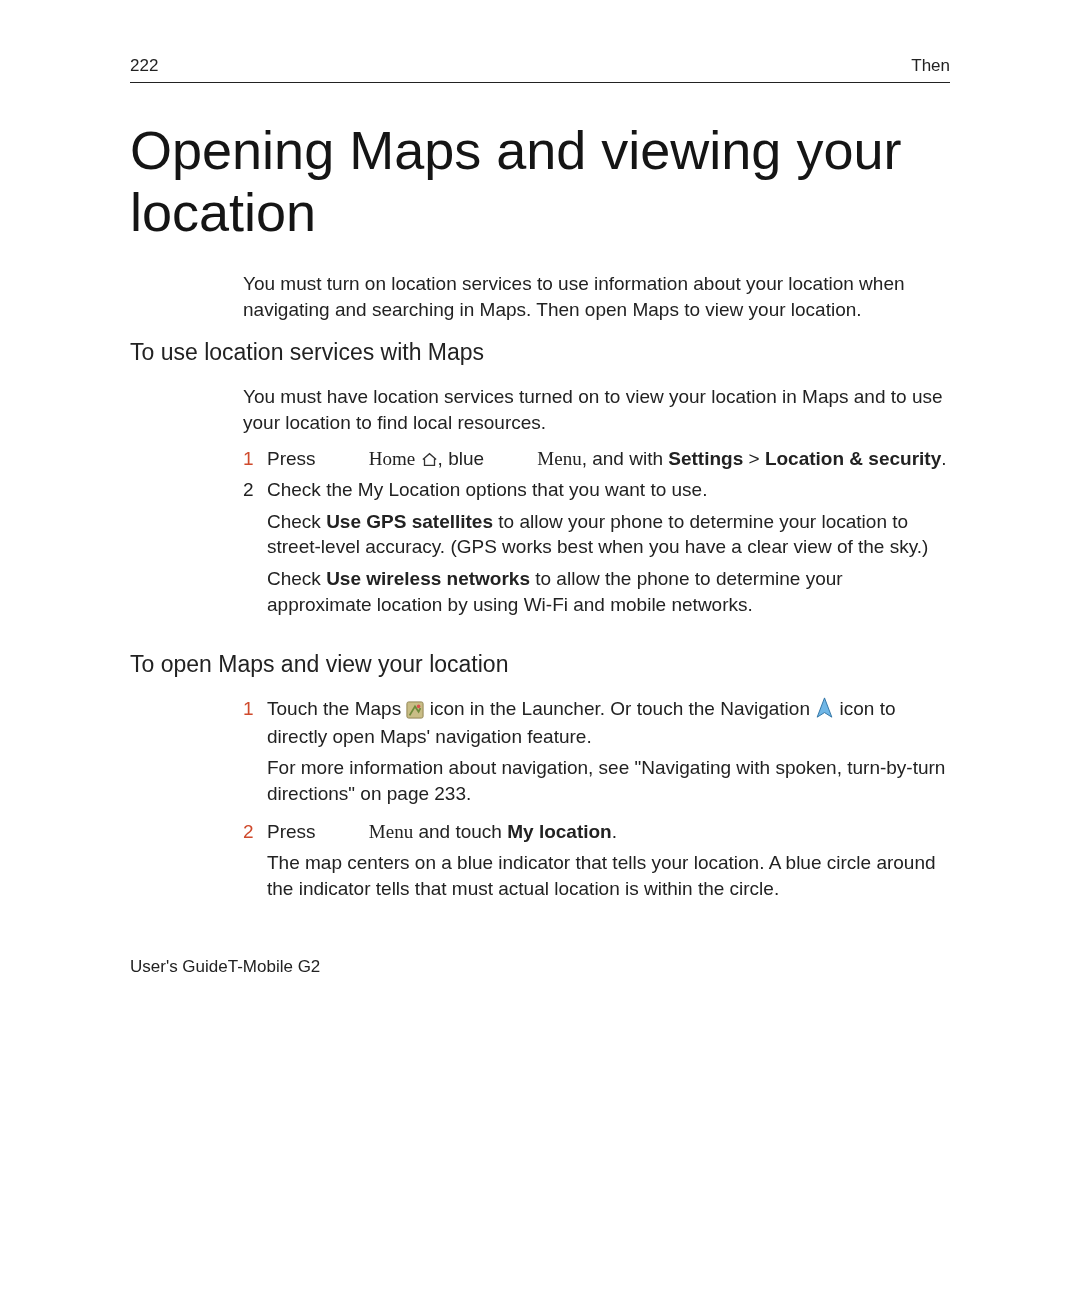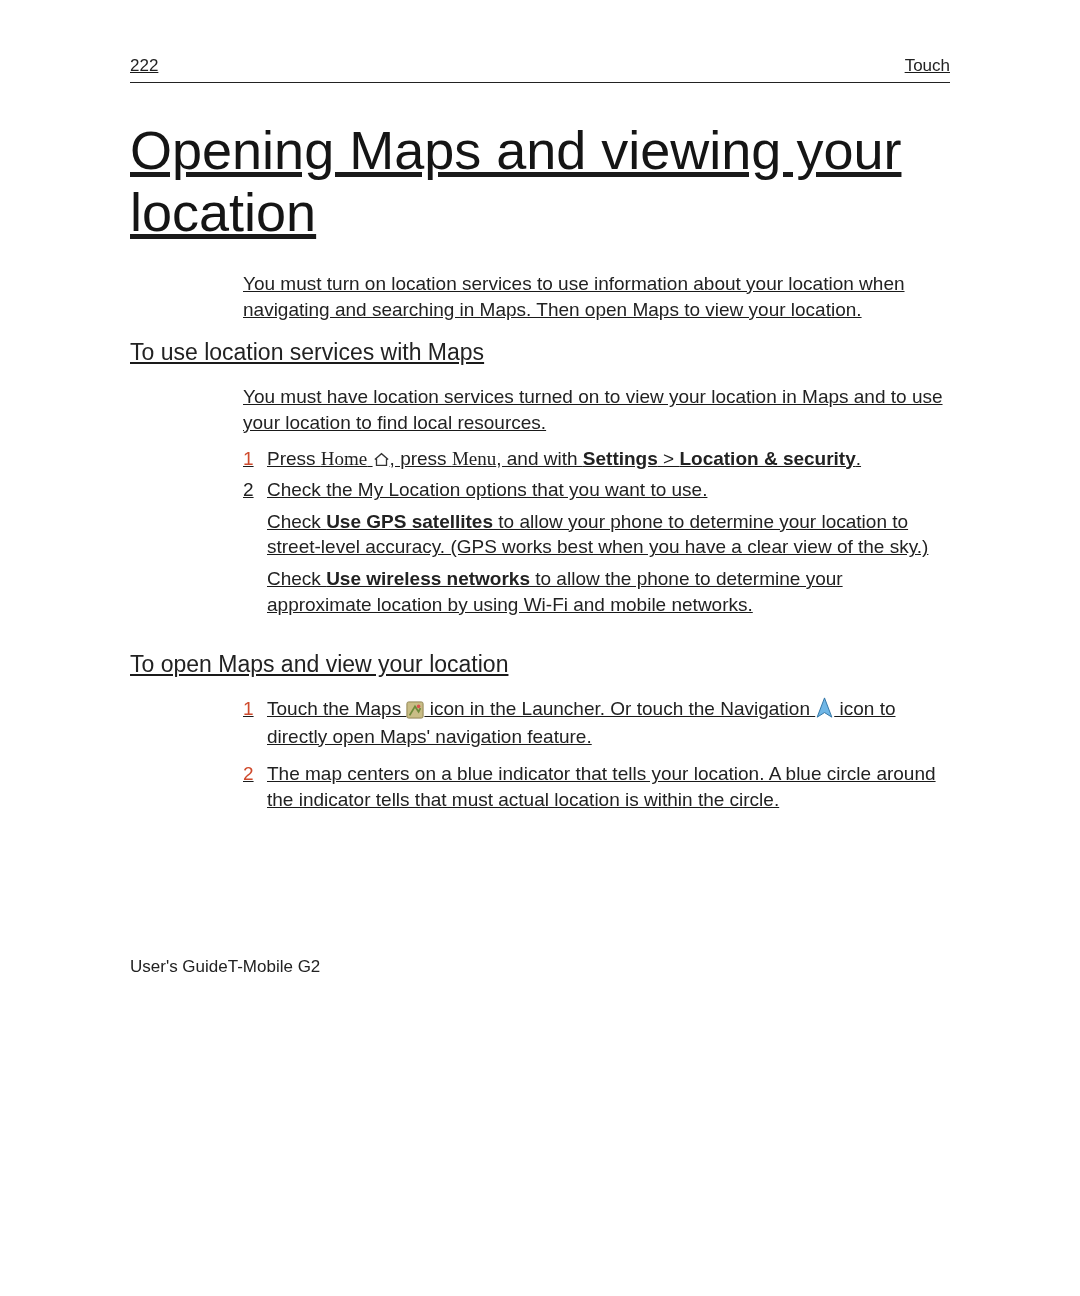--- a/index.html
+++ b/index.html
@@ -8,21 +8,20 @@
     background: #fff;
   }
   .page {
     width: 1080px;
     height: 1057px;
     background: #fff;
     position: relative;
     font-family: "Helvetica Neue", Helvetica, Arial, sans-serif;
     color: #1a1a1a;
     box-sizing: border-box;
-    text-decoration: underline;
   }
   .header {
     display: flex;
     justify-content: space-between;
     padding: 56px 130px 0 130px;
     font-size: 17px;
     color: #222;
   }
   .hr {
     border-top: 1px solid #222;
@@ -65,21 +64,21 @@
   .step-body {
     flex: 1;
     font-size: 19px;
     line-height: 1.35;
     color: #222;
   }
   .step-para {
     margin-bottom: 6px;
   }
   .bold { font-weight: 700; }
-  .menu-term { font-family: Georgia, 'Times New Roman', serif; }
+  .menu-term { font-family: Georgia, 'Times New Roman', serif; margin-left: 48px; }
   .home-icon svg, .maps-icon svg, .nav-icon svg {
     vertical-align: -2px;
   }
   .maps-icon { vertical-align: middle; }
   .nav-icon { vertical-align: middle; }
   .footer {
     position: absolute;
     bottom: 80px;
     left: 130px;
     right: 130px;
@@ -88,41 +87,41 @@
     color: #222;
   }
 </style>
 </head>
 <body>
 
 <div class="page">
 
   <div class="header">
     <span>222</span>
-    <span>Touch</span>
+    <span>Then</span>
   </div>
   <div class="hr"></div>
 
   <h1 class="page-title">Opening Maps and viewing your location</h1>
 
   <div class="indent-block body-text">You must turn on location services to use information about your location when navigating and searching in Maps. Then open Maps to view your location.</div>
 
   <h2 class="sub-title">To use location services with Maps</h2>
 
   <div class="indent-block body-text" style="margin-bottom:10px;">You must have location services turned on to view your location in Maps and to use your location to find local resources.</div>
 
   <div class="indent-block">
 
     <div class="step-row">
       <div class="step-num">1</div>
       <div class="step-body">
         <span>Press </span><span class="menu-term">Home</span>
         <span class="home-icon"><svg width="17" height="15" viewBox="0 0 20 18">
               <path d="M2 9 L10 2 L18 9 M4 8 L4 16 L16 16 L16 8" fill="none" stroke="#333" stroke-width="1.6"></path>
-            </svg></span><span>, press </span><span class="menu-term">Menu</span><span>, and with </span><span class="bold">Settings</span><span> &gt; </span><span class="bold">Location &amp; security</span><span>.</span>
+            </svg></span><span>, blue </span><span class="menu-term">Menu</span><span>, and with </span><span class="bold">Settings</span><span> &gt; </span><span class="bold">Location &amp; security</span><span>.</span>
       </div>
     </div>
 
     <div class="step-row" style="margin-top:6px;">
       <div class="step-num" style="color:#222;">2</div>
       <div class="step-body">
         <div class="step-para">Check the My Location options that you want to use.</div>
         <div class="step-para">
           <span>Check </span><span class="bold">Use GPS satellites</span><span> to allow your phone to determine your location to street-level accuracy. (GPS works best when you have a clear view of the sky.)</span>
         </div>
@@ -142,26 +141,30 @@
       <div class="step-body">
         <div class="step-para">
           <span>Touch the Maps </span><span class="maps-icon"><svg width="18" height="18" viewBox="0 0 20 20">
                 <rect x="1" y="1" width="18" height="18" rx="2" fill="#c9bd86" stroke="#8a7d4a"></rect>
                 <path d="M4 16 L10 6 L14 12 L16 8" fill="none" stroke="#6d8a3a" stroke-width="2"></path>
                 <circle cx="14" cy="6" r="2" fill="#d9534f"></circle>
               </svg></span><span> icon in the Launcher. Or touch the Navigation </span><span class="nav-icon"><svg width="19" height="22" viewBox="0 0 20 24">
                 <path d="M10 1 L18 22 L10 17 L2 22 Z" fill="#6fb6e6" stroke="#2a6fa0" stroke-width="1"></path>
               </svg></span><span> icon to directly open Maps' navigation feature.</span>
         </div>
+        <div class="step-para">For more information about navigation, see "Navigating with spoken, turn-by-turn directions" on page 233.</div>
       </div>
     </div>
 
     <div class="step-row" style="margin-top:6px;">
       <div class="step-num" style="color:#cf4a2c;">2</div>
       <div class="step-body">
+        <div class="step-para">
+          <span>Press </span><span class="menu-term">Menu</span><span> and touch </span><span class="bold">My location</span><span>.</span>
+        </div>
         <div class="step-para">The map centers on a blue indicator that tells your location. A blue circle around the indicator tells that must actual location is within the circle.</div>
       </div>
     </div>
   </div>
 
   <div class="footer">
     <span>User's Guide</span>
     <span>T-Mobile G2</span>
   </div>
 

